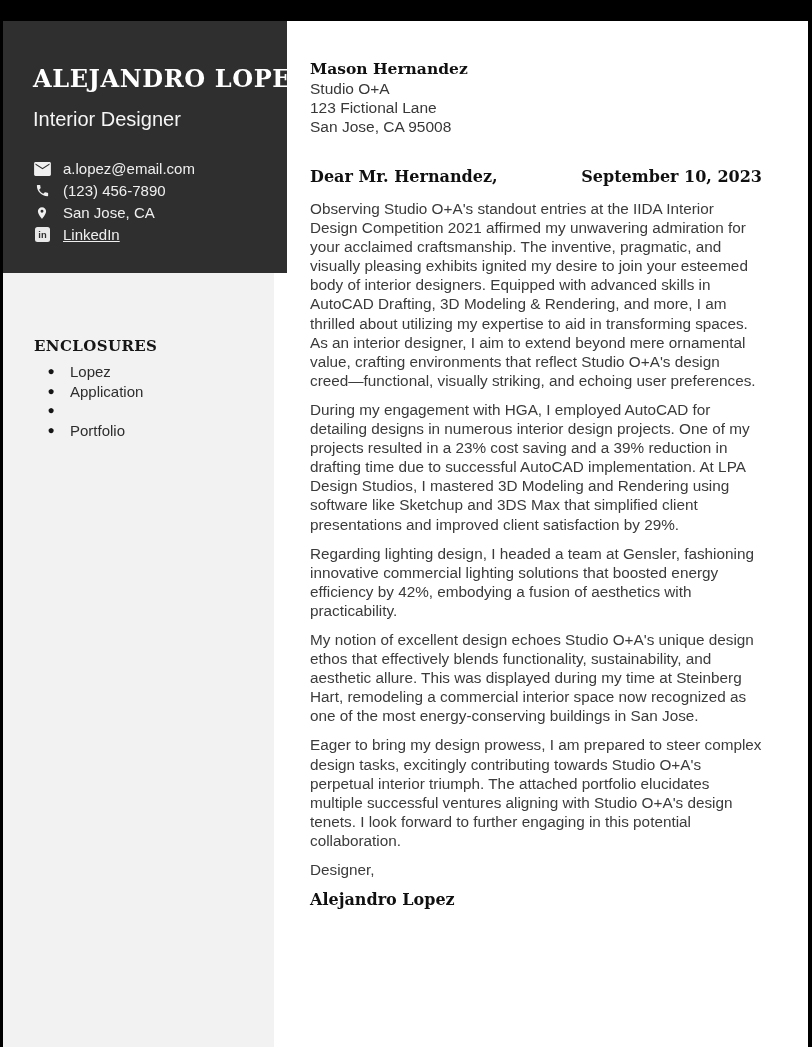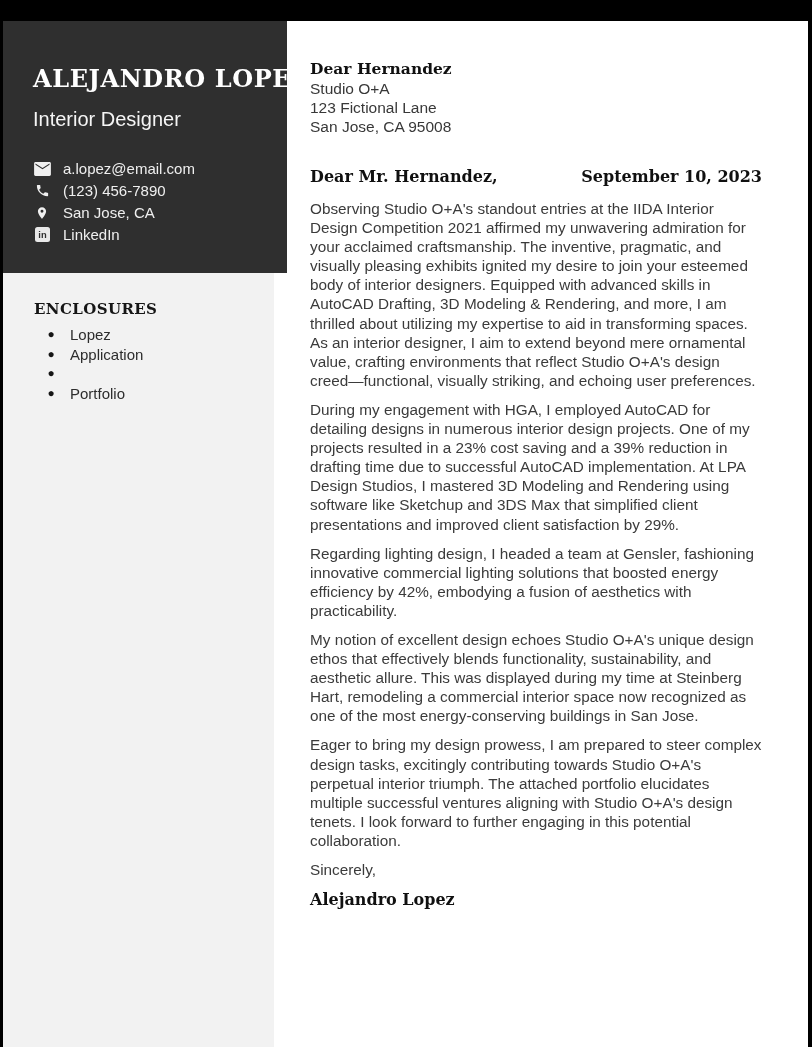--- a/index.html
+++ b/index.html
@@ -64,37 +64,39 @@
     justify-content: center;
     flex: 0 0 18px;
   }
   .contact-row .ctext {
     font-size: 15px;
     color: #efefef;
     line-height: 19px;
   }
   a.ctext.link {
     color: #efefef;
+    text-decoration: underline;
     cursor: pointer;
   }
 
   .sidebar-gray {
     position: absolute;
     left: 0; top: 252px;
     width: 271px;
     height: 782px;
     background: #f2f2f2;
     padding: 27px 10px 0 31px;
   }
   .enclosures-heading {
     font-family: "DejaVu Serif", "Liberation Serif", serif;
     font-weight: bold;
     font-size: 15px;
     letter-spacing: 0.4px;
     color: #161616;
+    margin-top: 37px;
   }
   .enclosure-list { margin-top: 7px; }
   .enclosure-item {
     display: flex;
     font-size: 15px;
     color: #2d2d2d;
     line-height: 19px;
     margin-bottom: 0.5px;
   }
   .enclosure-item .bullet {
@@ -226,35 +228,35 @@
         </div>
         <div class="enclosure-item">
           <span class="bullet">●</span>
           <span>Portfolio</span>
         </div>
       </div>
     </div>
 
     <div class="main">
       <div class="recipient">
-        <div class="recipient-name">Dear Hernandez</div>
+        <div class="recipient-name">Mason Hernandez</div>
         <div class="recipient-line">Studio O+A</div>
         <div class="recipient-line">123 Fictional Lane</div>
         <div class="recipient-line">San Jose, CA 95008</div>
       </div>
 
       <div class="salutation-row">
         <span class="salutation">Dear Mr. Hernandez,</span>
         <span class="letter-date">September 10, 2023</span>
       </div>
 
       <p class="body-paragraph">Observing Studio O+A's standout entries at the IIDA Interior Design Competition 2021 affirmed my unwavering admiration for your acclaimed craftsmanship. The inventive, pragmatic, and visually pleasing exhibits ignited my desire to join your esteemed body of interior designers. Equipped with advanced skills in AutoCAD Drafting, 3D Modeling &amp; Rendering, and more, I am thrilled about utilizing my expertise to aid in transforming spaces. As an interior designer, I aim to extend beyond mere ornamental value, crafting environments that reflect Studio O+A's design creed—functional, visually striking, and echoing user preferences.</p>
       <p class="body-paragraph">During my engagement with HGA, I employed AutoCAD for detailing designs in numerous interior design projects. One of my projects resulted in a 23% cost saving and a 39% reduction in drafting time due to successful AutoCAD implementation. At LPA Design Studios, I mastered 3D Modeling and Rendering using software like Sketchup and 3DS Max that simplified client presentations and improved client satisfaction by 29%.</p>
       <p class="body-paragraph">Regarding lighting design, I headed a team at Gensler, fashioning innovative commercial lighting solutions that boosted energy efficiency by 42%, embodying a fusion of aesthetics with practicability.</p>
       <p class="body-paragraph">My notion of excellent design echoes Studio O+A's unique design ethos that effectively blends functionality, sustainability, and aesthetic allure. This was displayed during my time at Steinberg Hart, remodeling a commercial interior space now recognized as one of the most energy-conserving buildings in San Jose.</p>
       <p class="body-paragraph">Eager to bring my design prowess, I am prepared to steer complex design tasks, excitingly contributing towards Studio O+A's perpetual interior triumph. The attached portfolio elucidates multiple successful ventures aligning with Studio O+A's design tenets. I look forward to further engaging in this potential collaboration.</p>
 
-      <div class="closing">Sincerely,</div>
+      <div class="closing">Designer,</div>
       <div class="signature">Alejandro Lopez</div>
     </div>
 
   </div>
 </div>
 
 </body></html>

